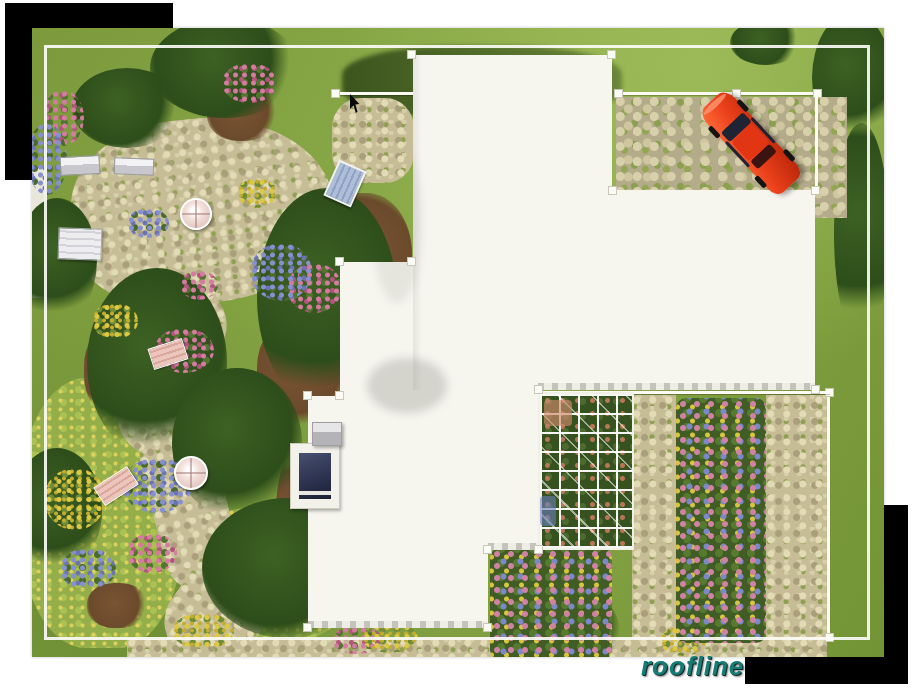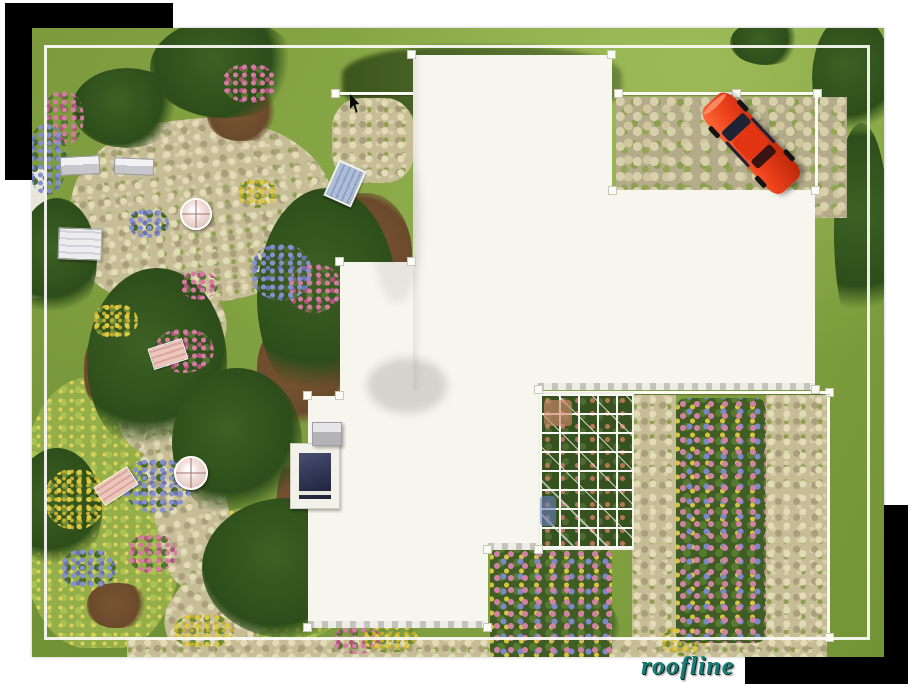--- a/index.html
+++ b/index.html
@@ -76,21 +76,21 @@
     background:linear-gradient(100deg,#ff6a38 0%,var(--car-body,#ea3f1b) 45%,#b82608 100%);
     box-shadow:3px 4px 5px rgba(0,0,0,.35);}
   .car .win{position:absolute;background:var(--car-window,#1e2434);border-radius:3px;}
   .wheel{position:absolute;width:5px;height:14px;background:#141414;border-radius:2px;}
   .skylight-frame{background:#f2f1ea;border:1px solid #cfcdbd;box-shadow:1px 2px 3px rgba(0,0,0,.3);}
   .skylight-panel{background:linear-gradient(160deg,#485070 0%,var(--skylight,#2d3350) 55%,#1b2034 100%);}
   .chimney{background:linear-gradient(180deg,#e6e6e8 0 40%,#b3b3b8 40% 100%);border:1px solid #9e9ea4;box-sizing:border-box;box-shadow:2px 2px 3px rgba(0,0,0,.3);}
   .cursor{width:13px;height:19px;background:#0a0a0a;
     clip-path:polygon(0% 0%,0% 78%,28% 60%,45% 100%,58% 94%,42% 55%,72% 52%);
     filter:drop-shadow(0 0 1px #fff);}
-  .caption{left:641px;top:651px;font-family:Liberation Serif, serif;font-style:italic;font-weight:bold;
+  .caption{left:641px;top:651px;font-family:Liberation Sans, sans-serif;font-style:italic;font-weight:bold;
     font-size:26px;letter-spacing:1px;color:var(--caption,#157d75);
     text-shadow:1px 1px 0 rgba(8,36,34,.95), 2px 2px 2px rgba(0,0,0,.45);}
   .shade{border-radius:50%;background:rgba(140,140,133,.32);filter:blur(4px);}
 </style>
 </head>
 <body>
 
 <div class="canvas">
   <div class="abs black-rect tl"></div>
   <div class="abs black-rect br"></div>

